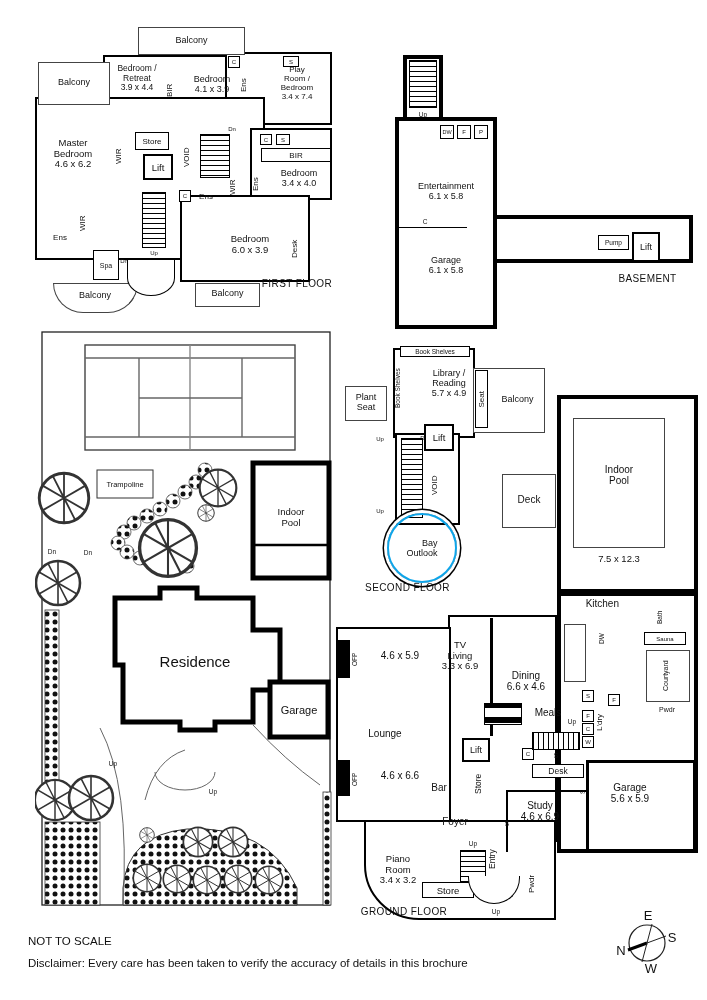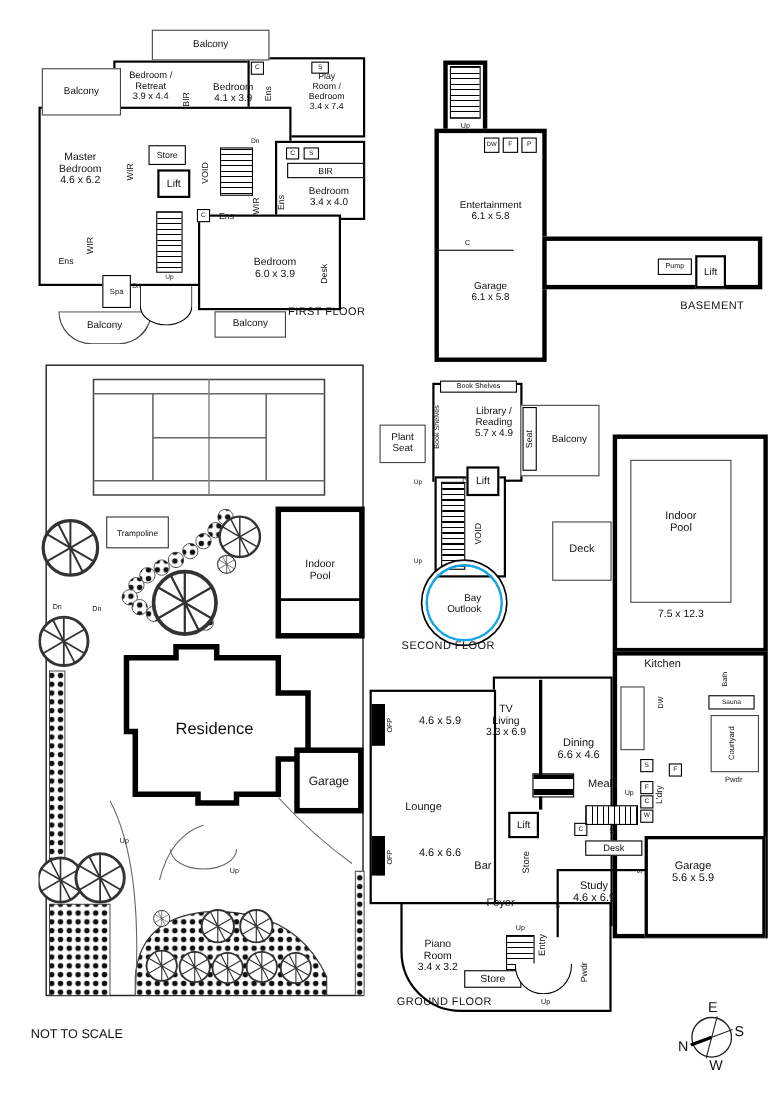--- a/index.html
+++ b/index.html
@@ -306,13 +306,14 @@
     <line x1="30" y1="57" x2="68" y2="43" stroke="#222" stroke-width="1"></line>
     <line x1="30" y1="57" x2="49" y2="50" stroke="#000" stroke-width="3"></line>
     <line x1="54" y1="31" x2="44" y2="69" stroke="#222" stroke-width="1"></line>
     <text x="50" y="27" font-size="13" text-anchor="middle" fill="#111">E</text>
     <text x="74" y="49" font-size="13" text-anchor="middle" fill="#111">S</text>
     <text x="23" y="62" font-size="13" text-anchor="middle" fill="#111">N</text>
     <text x="53" y="80" font-size="13" text-anchor="middle" fill="#111">W</text>
   </svg>
 
   <div class="foot" style="top:935px;">NOT TO SCALE</div>
+  <div class="foot" style="top:957px;">Disclaimer: Every care has been taken to verify the accuracy of details in this brochure</div>
 </div>
 
 </body></html>

